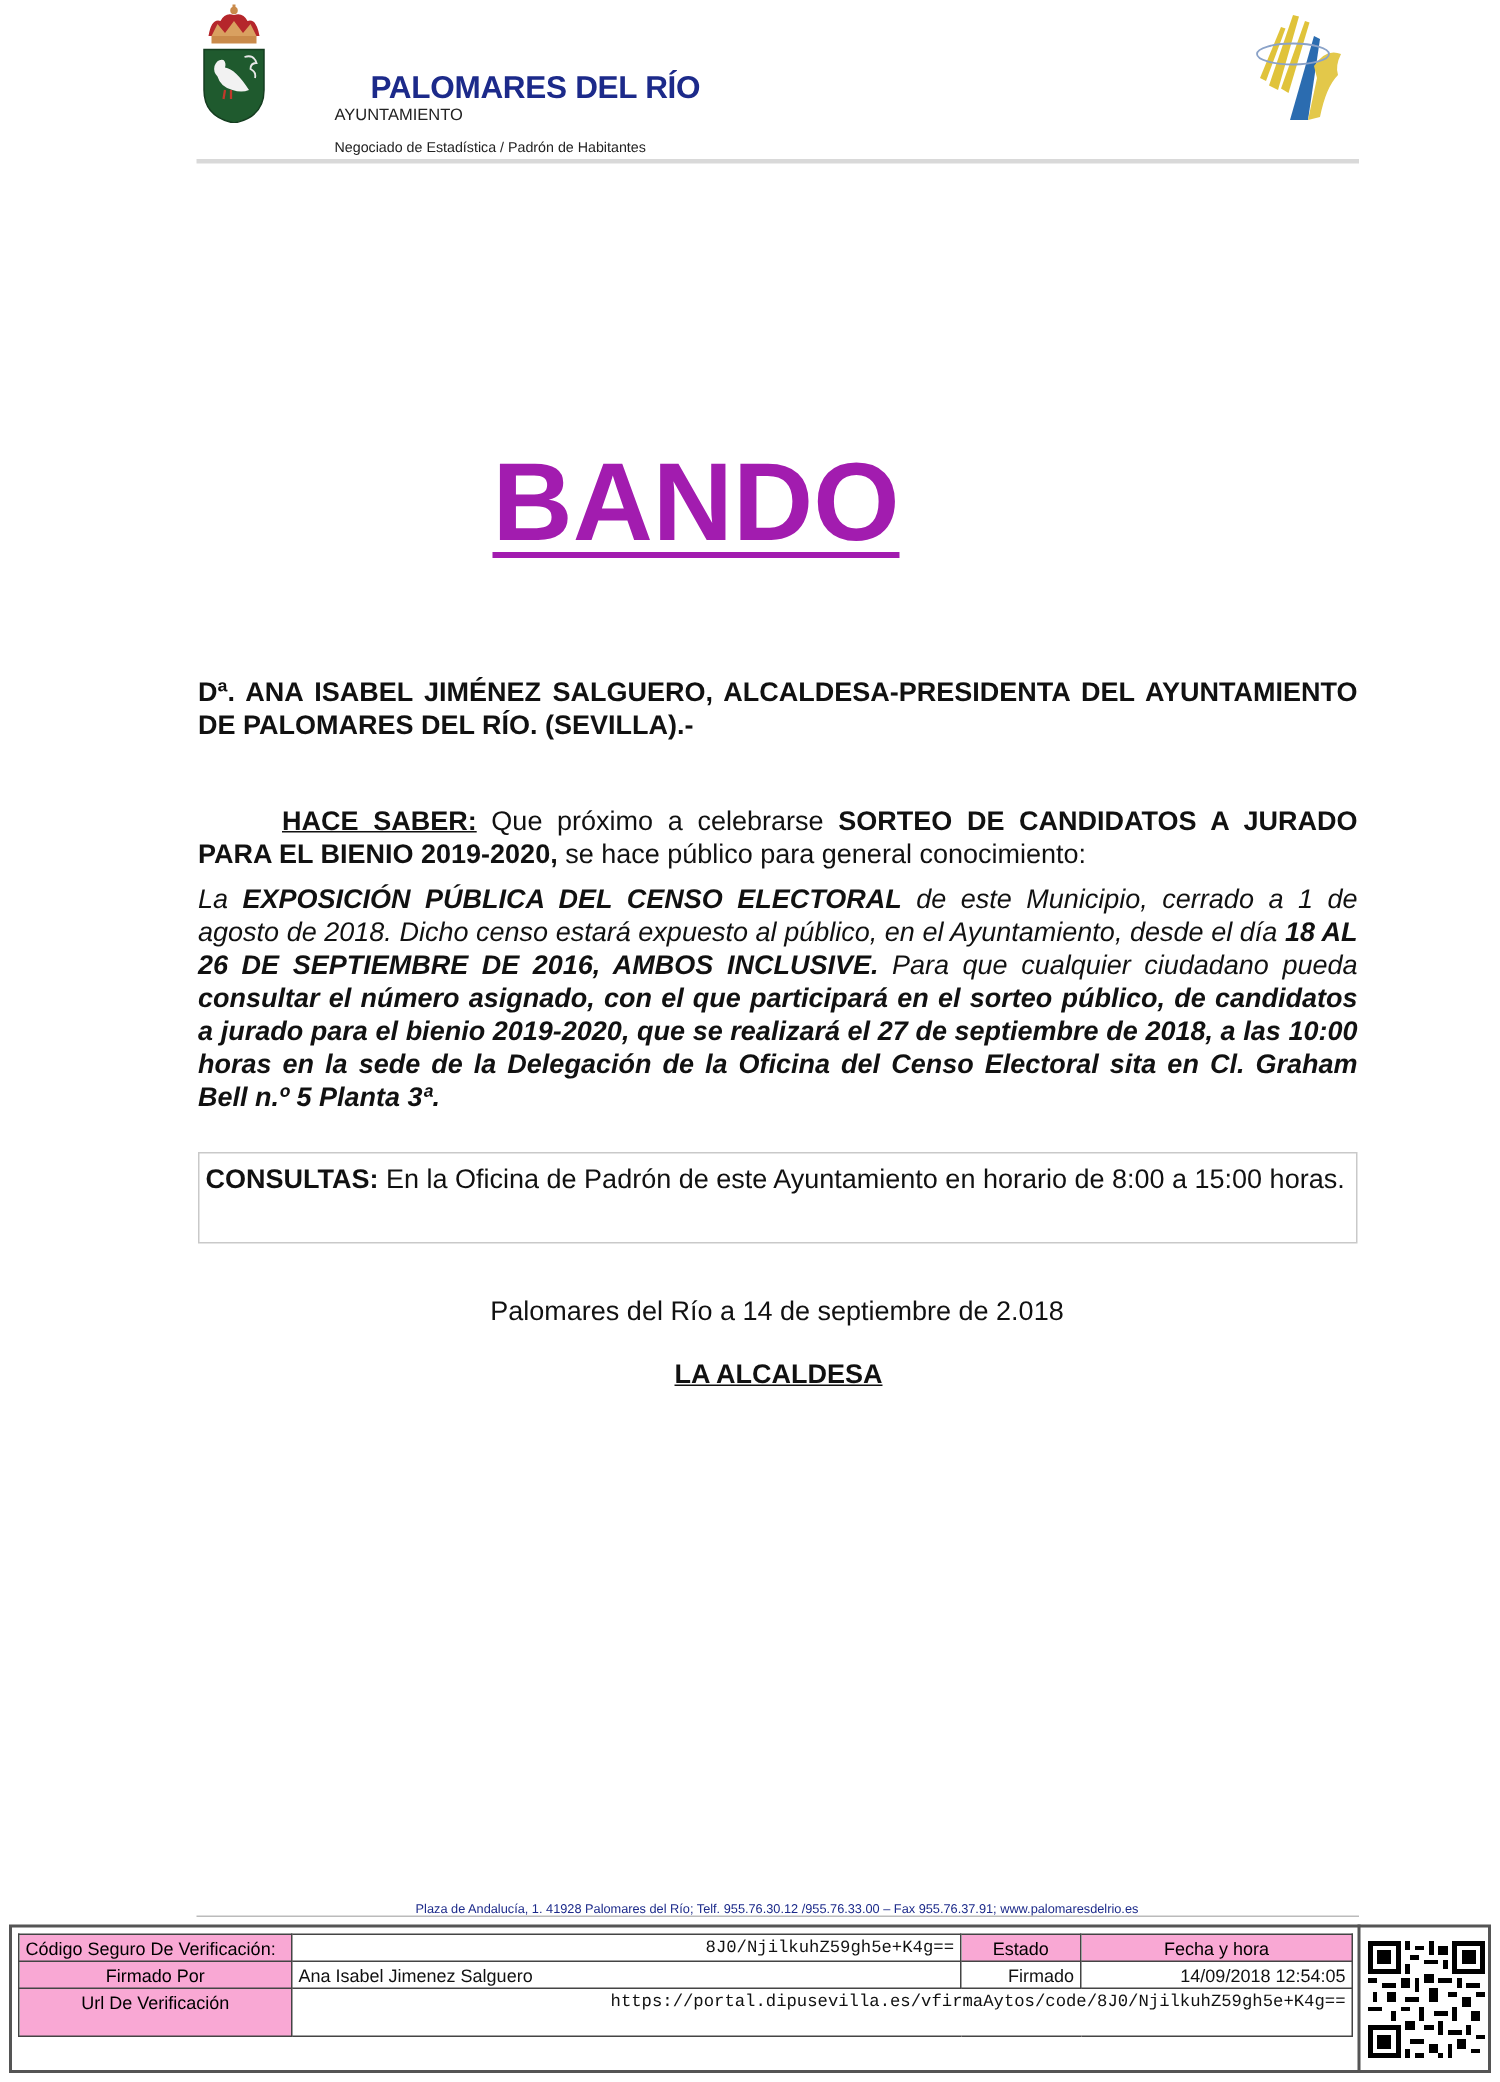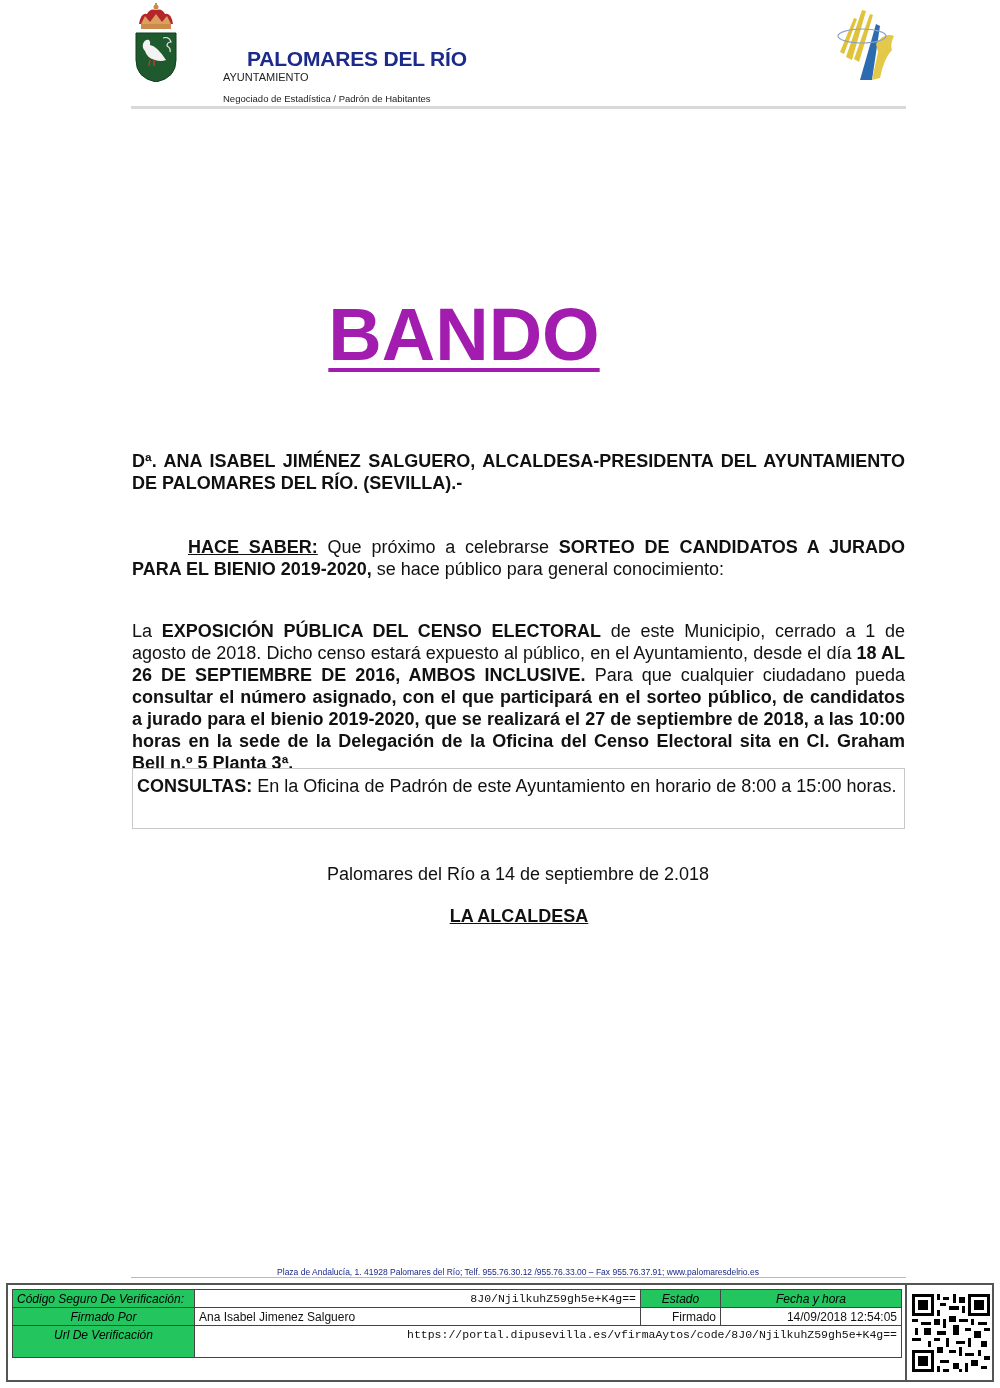--- a/index.html
+++ b/index.html
@@ -19,21 +19,21 @@
   .title { position:absolute; left:0; width:928px; top:298px; text-align:center;
            font-size:74px; font-weight:bold; color:#a21caf; line-height:1; }
   .title span { text-decoration:underline; text-decoration-thickness:4px; text-underline-offset:8px; }
 
   
   .para { position:absolute; left:132px; width:773px; font-size:18px; line-height:22px;
           text-align:justify; color:#111;
           font-family:"Liberation Sans Narrow", "Liberation Sans", sans-serif; }
   .p1 { top:450px; font-weight:bold; }
   .p2 { top:536px; text-indent:56px; }
-  .p3 { top:620px; }
+  .p3 { top:588px;font-style:italic; }
   .u { text-decoration:underline; font-weight:bold; }
   b { font-weight:bold; }
 
   .consult-box { position:absolute; left:132px; top:768px; width:773px; height:61px;
                  border:1px solid #c9c9c9; box-sizing:border-box; }
   .consult-box .para { position:absolute; left:4px; top:6px; width:765px; }
 
   .place-date { position:absolute; left:0; width:1036px; top:864px; text-align:center;
                 font-size:18px; color:#111; }
   .signer { position:absolute; left:0; width:1038px; top:906px; text-align:center;
@@ -43,21 +43,21 @@
   .footer-addr { position:absolute; left:0; width:1036px; top:1267px; text-align:center;
                  font-size:8.5px; color:#1c2a8a; }
   .footer-rule { position:absolute; left:131px; top:1277px; width:775px; height:1px; background:#bbb; }
 
   .verif-outer { position:absolute; left:6px; top:1283px; width:988px; height:99px;
                  border:2px solid #555; box-sizing:border-box; background:#fff; }
   .verif-table { position:absolute; left:4px; top:4px; width:889px; border-collapse:collapse;
                  font-size:12px; table-layout:fixed; }
   .verif-table td { border:1px solid #444; height:17px; padding:0 4px; white-space:nowrap;
                     overflow:hidden; }
-  .verif-table td.lbl { background:#22c55e; text-align:center; color:#000;font-style:italic; }
+  .verif-table td.lbl { background:#f9a8d4; text-align:center; color:#000; }
   .verif-table td.val { background:#fff; }
   .verif-table td.center { text-align:right; }
   .mono { font-family:"Liberation Mono", "DejaVu Sans Mono", monospace; font-size:11.5px; }
   .verif-table tr.tall td { height:29px; vertical-align:top; padding-top:2px; }
   .qr-wrap { position:absolute; left:897px; top:-2px; width:89px; height:99px;
              border-left:2px solid #555; box-sizing:border-box; display:flex;
              align-items:center; justify-content:center; }
 </style>
 </head>
 <body>

